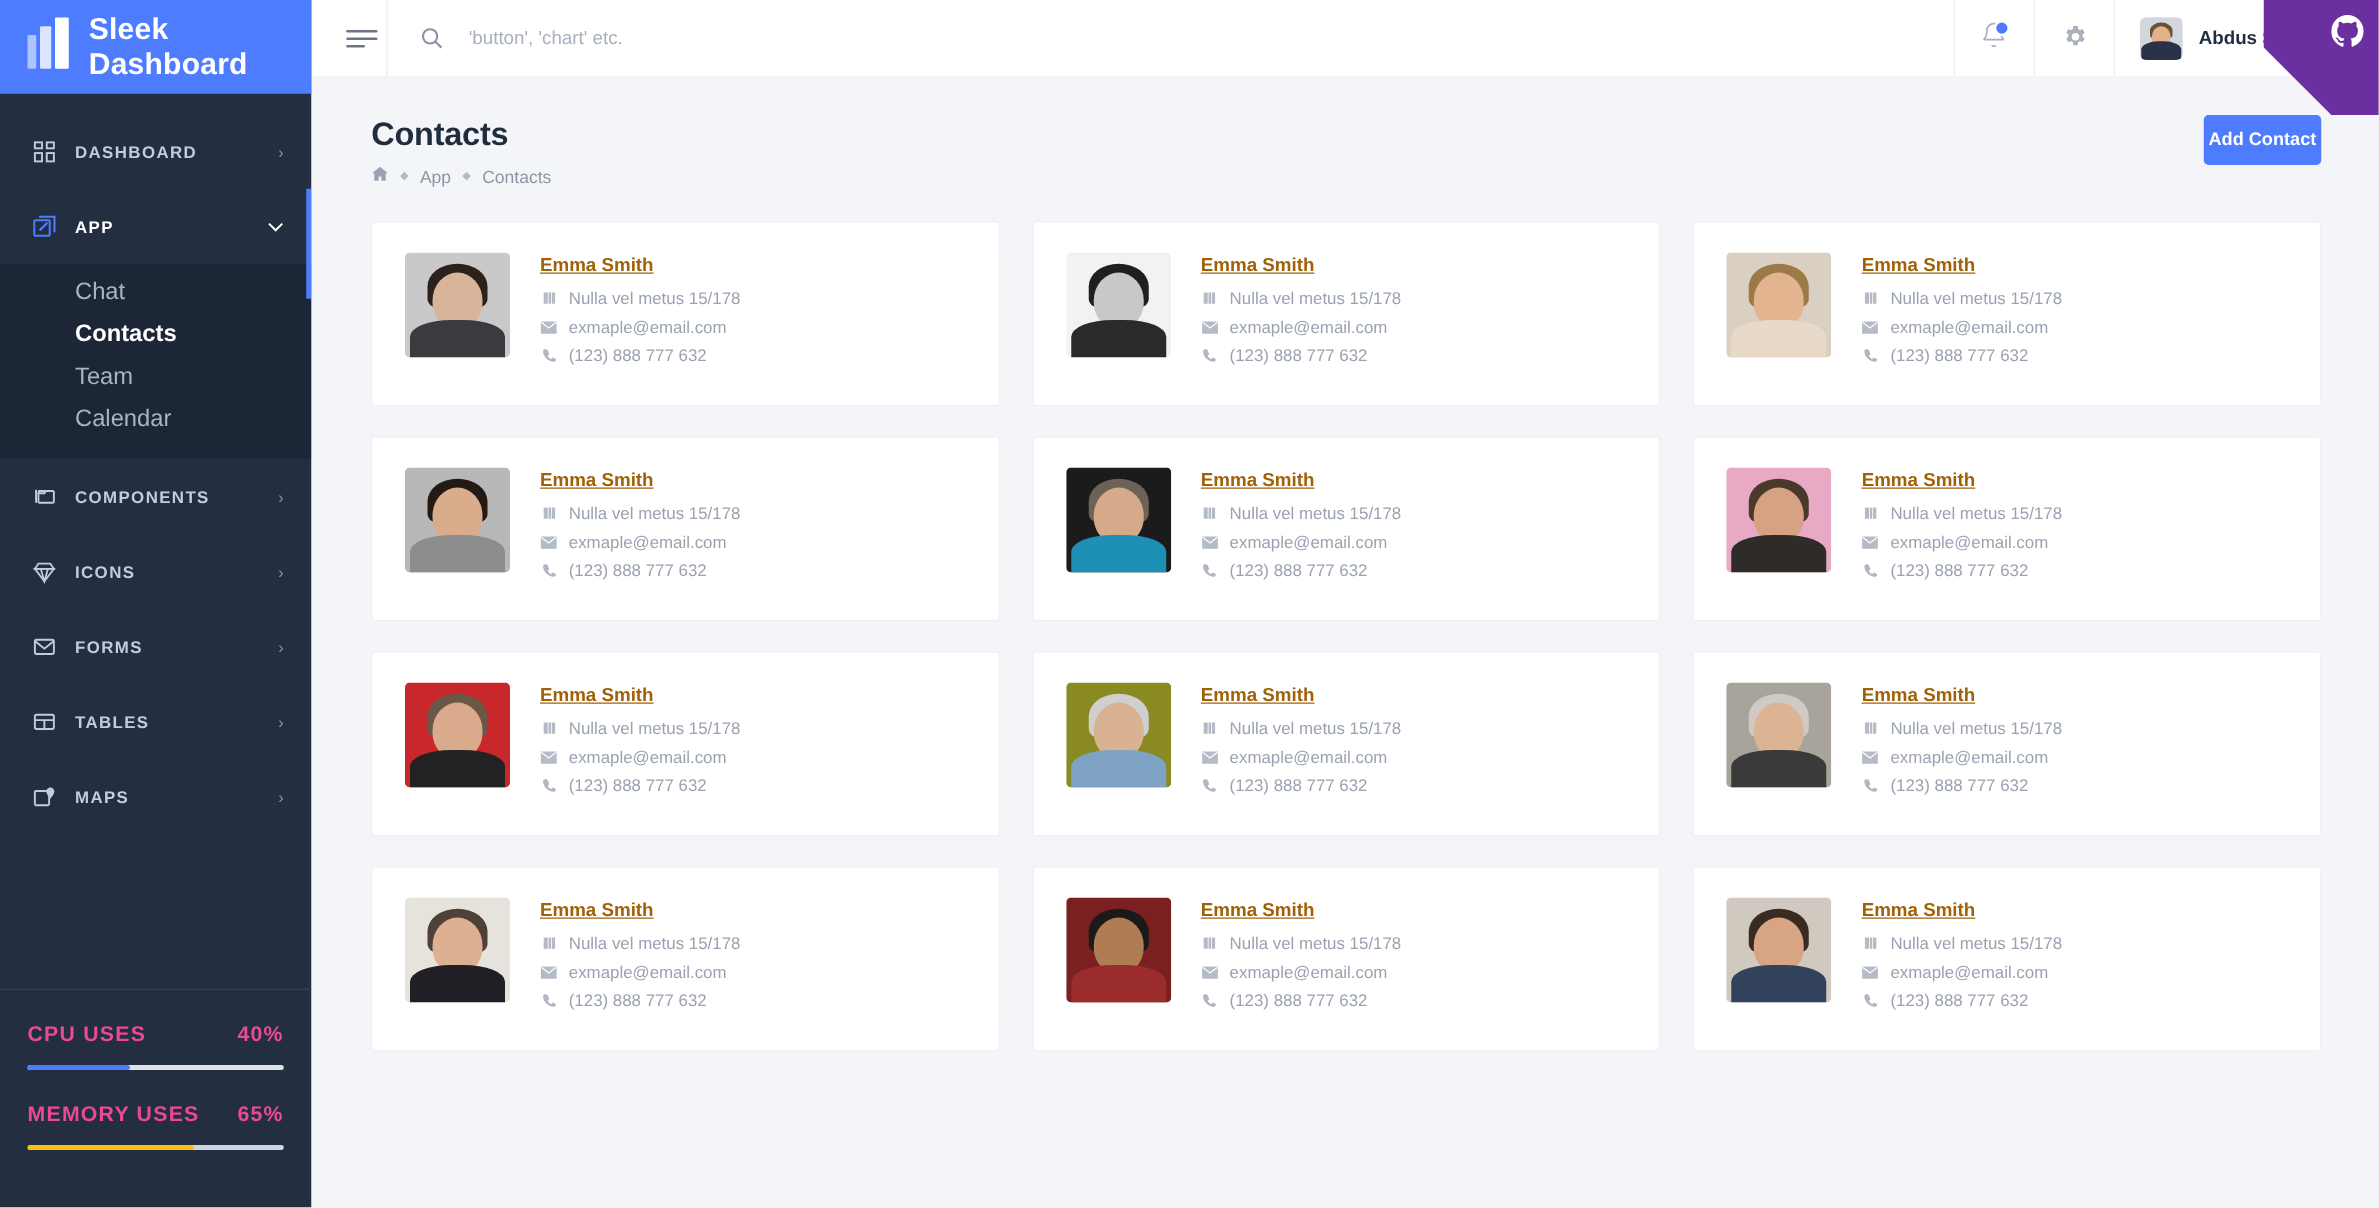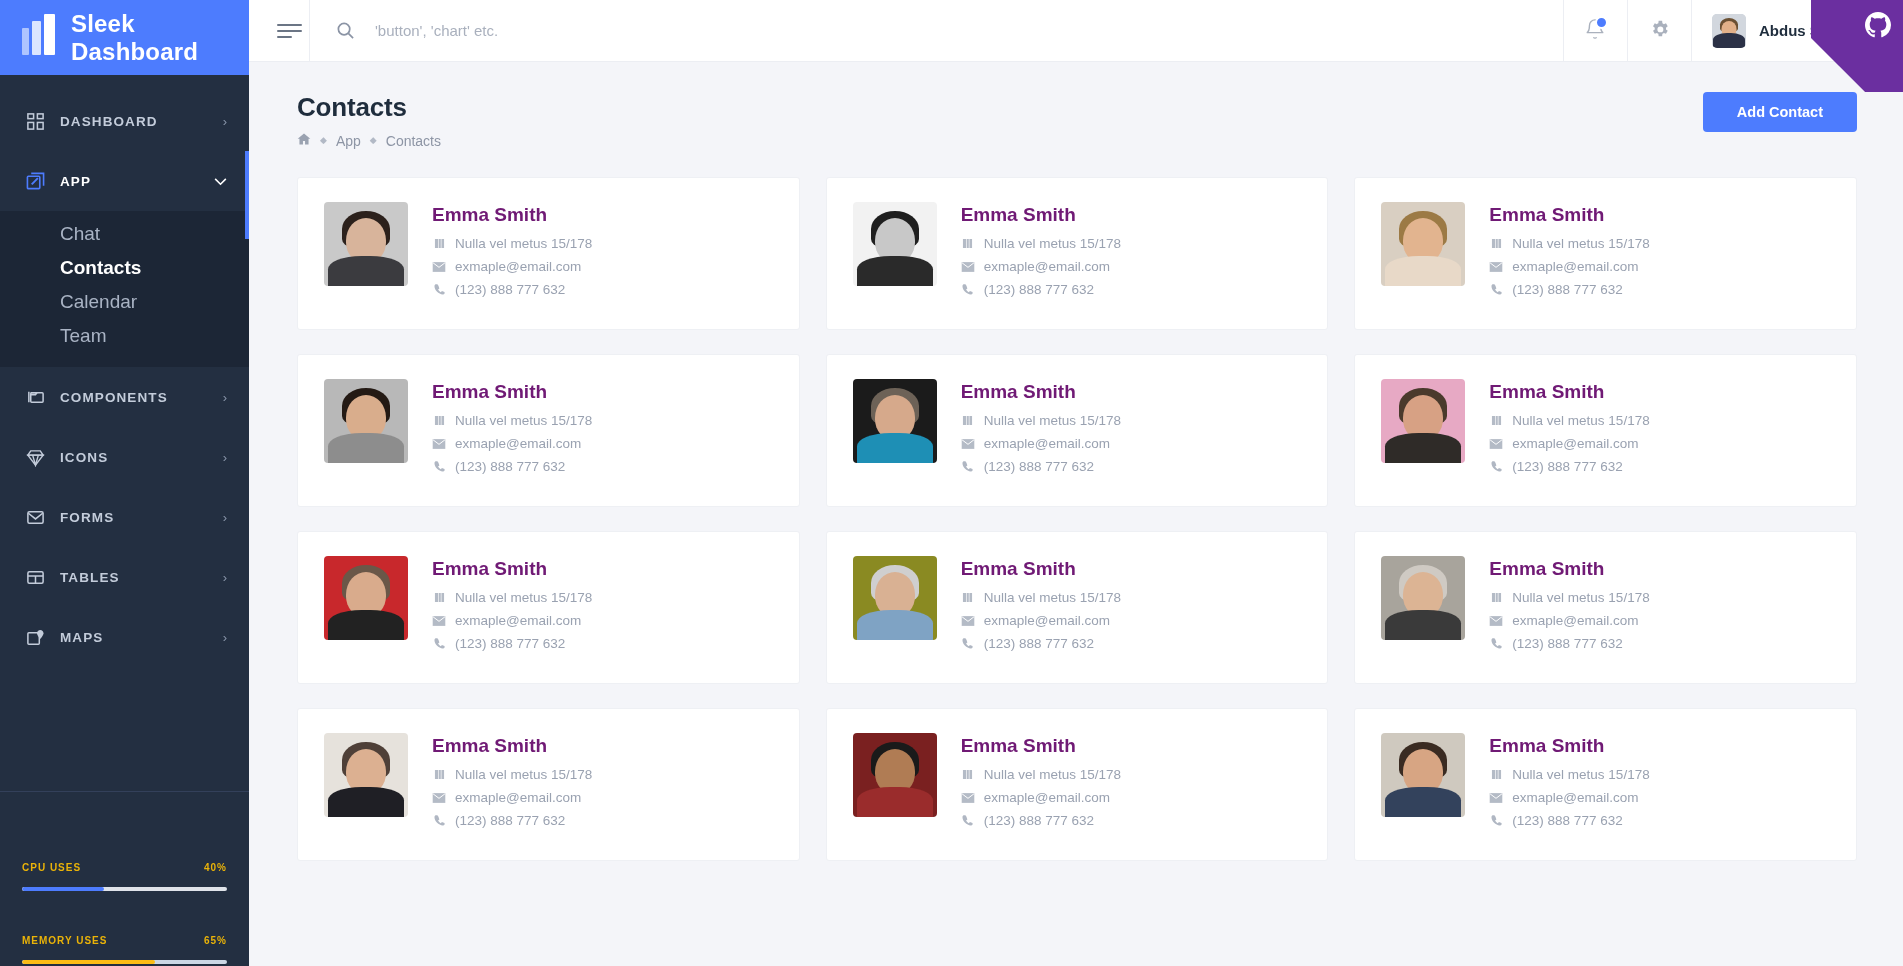--- a/index.html
+++ b/index.html
@@ -52,23 +52,22 @@
     padding-left: 60px; color: #a9b3c4; font-size: 19px; cursor: pointer;
   }
   .sub-item.current { color: #ffffff; font-weight: 700; }
 
   .usage {
     border-top: 1px solid #33405a; padding: 26px 22px 0 22px; height: 175px;
   }
   .usage-row { margin-bottom: 26px; }
   .usage-head {
     display: flex; justify-content: space-between; align-items: baseline;
-    color: #eab308; font-size: 10px; font-weight: 700; letter-spacing: 1px;
+    color: #ec4899; font-size: 17px; font-weight: 700; letter-spacing: 1px;
     margin-bottom: 14px;
-    margin-top: 44px;
   }
   .usage-track { height: 4px; border-radius: 2px; background: #dfe3e9; overflow: hidden; }
   .usage-track.mem { background: #ccd6e4; }
   .usage-fill { height: 100%; border-radius: 2px; }
 
   
   .content { flex: 1 1 auto; display: flex; flex-direction: column; min-width: 0; }
   .topbar {
     height: 62px; background: #fff; display: flex; align-items: center;
     border-bottom: 1px solid #eceef3; position: relative;
@@ -120,36 +119,36 @@
 
   
   .page { flex: 1 1 auto; padding: 30px 46px 0 48px; overflow: hidden; }
   .page-head { display: flex; align-items: flex-start; justify-content: space-between; margin-bottom: 28px; }
   .page-title { font-size: 26px; color: #1f2d3d; font-weight: 700; letter-spacing: -.2px; }
   .breadcrumb { display: flex; align-items: center; gap: 9px; margin-top: 9px; color: #9aa2b1; font-size: 14px; }
   .crumb-sep { color: #b2b9c6; font-size: 9px; line-height: 1; }
   .crumb { color: #8d95a5; }
   .btn-primary {
     background: #4d7cfe; color: #fff; border: none; border-radius: 4px;
-    padding: 12px 34px; font-size: 14.5px; font-weight: 700; cursor: pointer;
+    padding: 12px 4px; font-size: 14.5px; font-weight: 700; cursor: pointer;
     font-family: "Liberation Sans", sans-serif;
   }
 
   .grid { display: grid; grid-template-columns: repeat(3, 1fr); gap: 24px 26px; }
   .card {
     background: #fff; border: 1px solid #eef0f4; border-radius: 3px;
     padding: 24px 26px; display: flex; gap: 24px; align-items: flex-start;
     min-height: 132px;
   }
   .card-avatar {
     width: 84px; height: 84px; min-width: 84px; border-radius: 4px;
     overflow: hidden; position: relative;
   }
   .card-body { padding-top: 2px; }
-  .card-name { font-size: 19px; font-weight: 700; color: #701a75; margin-bottom: 10px; }
+  .card-name { font-size: 15px; font-weight: 700; color: #a16207; margin-bottom: 10px; text-decoration: underline; }
   .card-line {
     display: flex; align-items: center; gap: 9px; color: #9aa2b1;
     font-size: 13.5px; margin-bottom: 8px;
   }
   .card-line .ci { color: #b0b7c3; display: flex; width: 14px; justify-content: center; }
 
   
   .ph { position: absolute; inset: 0; }
   .ph .head { position: absolute; left: 50%; transform: translateX(-50%); border-radius: 50% 50% 46% 46%; }
   .ph .hair { position: absolute; left: 50%; transform: translateX(-50%); border-radius: 50% 50% 22% 22%; }
@@ -198,22 +197,22 @@
         <span class="ni-arrow">
           <svg width="13" height="8" viewBox="0 0 14 9" fill="none" stroke="#ffffff" stroke-width="1.8">
               <path d="M1 1l6 6 6-6"></path>
             </svg>
         </span>
       </div>
 
       <div class="submenu">
         <div class="sub-item">Chat</div>
         <div class="sub-item current">Contacts</div>
+        <div class="sub-item">Team</div>
         <div class="sub-item">Calendar</div>
-        <div class="sub-item">Team</div>
       </div>
 
       <div class="nav-item">
         <span class="ni-icon">
           <svg width="19" height="19" viewBox="0 0 20 20" fill="none" stroke="currentColor" stroke-width="1.6">
             <path d="M3 4v11"></path>
               <rect x="5" y="5" width="13" height="10" rx="1"></rect>
               <path d="M5 7h5l1.5-2H5"></path>
           </svg>
           </span>

